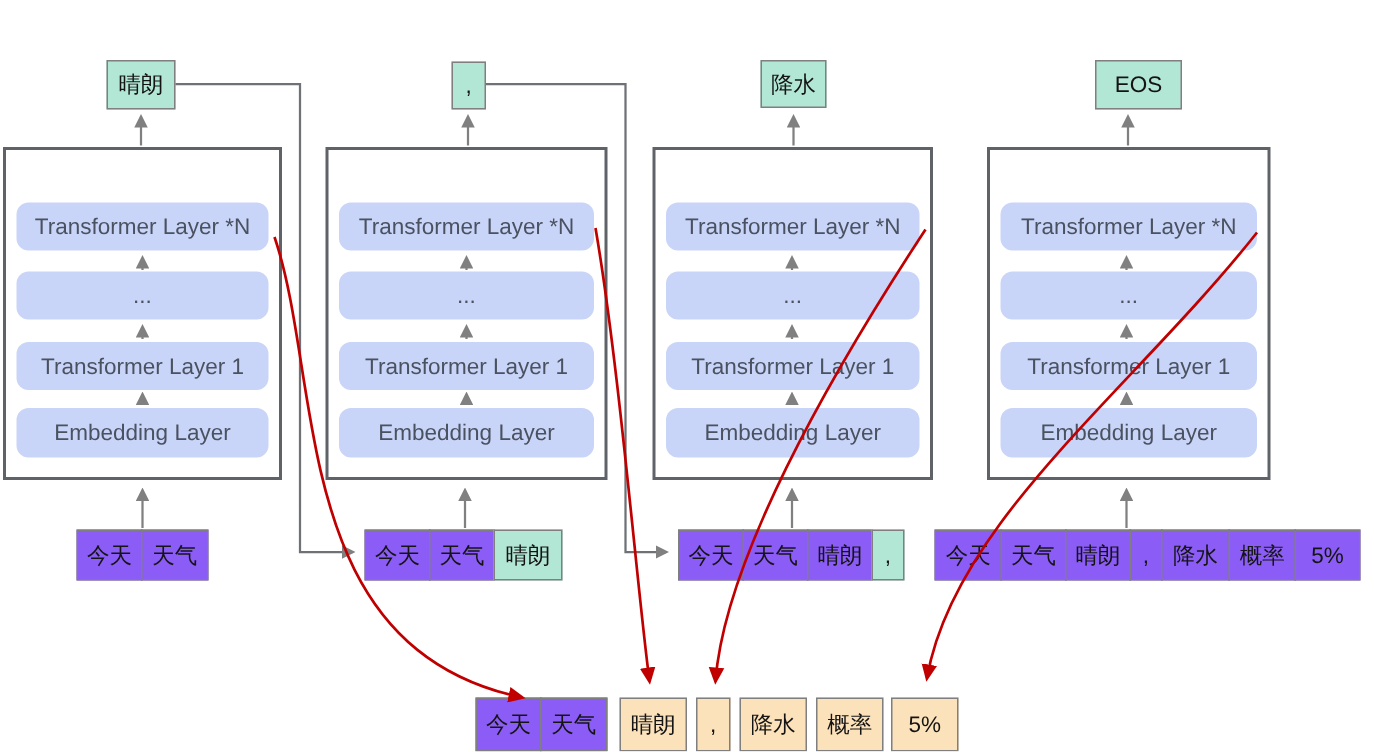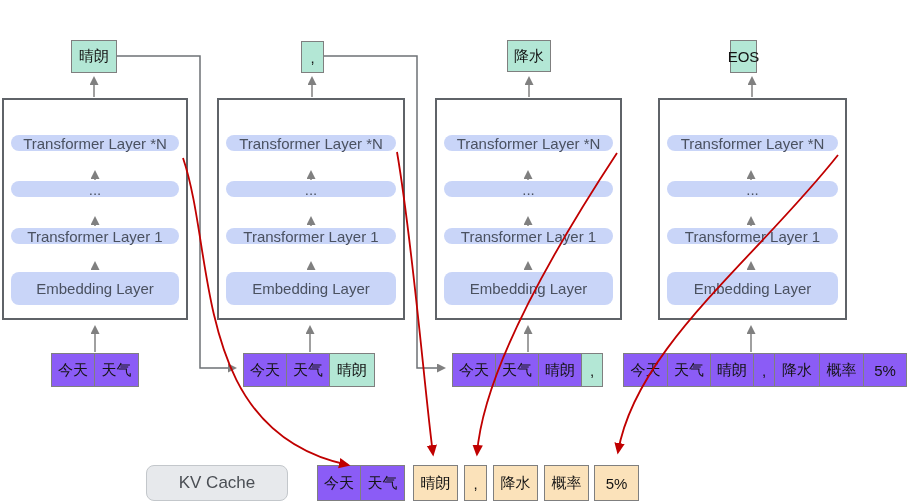--- a/index.html
+++ b/index.html
@@ -5,21 +5,21 @@
   html,body{margin:0;padding:0;background:#ffffff;}
   .canvas{
     position:relative;width:916px;height:501px;background:#ffffff;
     font-family:"Liberation Sans","DejaVu Sans",sans-serif;overflow:hidden;
   }
   .frame{
     position:absolute;top:98px;height:222px;box-sizing:border-box;
     border:2px solid #5f6368;background:transparent;
   }
   .layer{
-    position:absolute;left:7px;right:7px;height:16px;background:#c9d5f8;
+    position:absolute;left:7px;right:7px;height:32px;background:#c9d5f8;
     border-radius:8px;color:#4a5160;font-size:15px;
     display:flex;align-items:center;justify-content:center;white-space:nowrap;
   }
   .token-row{position:absolute;top:353px;display:flex;height:34px;}
   .cell{
     box-sizing:border-box;height:100%;border:1px solid #7f7f7f;background:#8b5cf6;
     display:flex;align-items:center;justify-content:center;font-size:15px;color:#141414;
   }
   .cell + .cell{margin-left:-1px;}
   .cell.green{background:#b3e7d5;}
@@ -66,21 +66,21 @@
   <div class="frame" style="left:658px;width:189px;">
     <div class="layer" style="top:35px;">Transformer Layer *N</div>
     <div class="layer" style="top:81px;">...</div>
     <div class="layer" style="top:128px;">Transformer Layer 1</div>
     <div class="layer" style="top:172px;height:33px;">Embedding Layer</div>
   </div>
 
   <div class="outtok" style="left:71px;top:40px;width:46px;height:33px;">晴朗</div>
   <div class="outtok" style="left:301px;top:41px;width:23px;height:32px;">,</div>
   <div class="outtok" style="left:507px;top:40px;width:44px;height:32px;">降水</div>
-  <div class="outtok" style="left:730px;top:40px;width:27px;height:33px;">EOS</div>
+  <div class="outtok" style="left:730px;top:40px;width:58px;height:33px;">EOS</div>
 
   <div class="token-row" style="left:51px;">
     <div class="cell" style="width:44px;">今天</div>
     <div class="cell" style="width:45px;">天气</div>
   </div>
   <div class="token-row" style="left:243px;">
     <div class="cell" style="width:44px;">今天</div>
     <div class="cell" style="width:44px;">天气</div>
     <div class="cell green" style="width:46px;">晴朗</div>
   </div>
@@ -93,21 +93,20 @@
   <div class="token-row" style="left:623px;">
     <div class="cell" style="width:45px;">今天</div>
     <div class="cell" style="width:44px;">天气</div>
     <div class="cell" style="width:44px;">晴朗</div>
     <div class="cell" style="width:22px;">,</div>
     <div class="cell" style="width:46px;">降水</div>
     <div class="cell" style="width:45px;">概率</div>
     <div class="cell" style="width:44px;">5%</div>
   </div>
 
-  <div class="kv">KV Cache</div>
   <div class="brow" style="left:317px;">
     <div class="cell" style="width:44px;">今天</div>
     <div class="cell" style="width:45px;">天气</div>
   </div>
   <div class="btok" style="left:413px;width:45px;">晴朗</div>
   <div class="btok" style="left:464px;width:23px;">,</div>
   <div class="btok" style="left:493px;width:45px;">降水</div>
   <div class="btok" style="left:544px;width:45px;">概率</div>
   <div class="btok" style="left:594px;width:45px;">5%</div>
 

